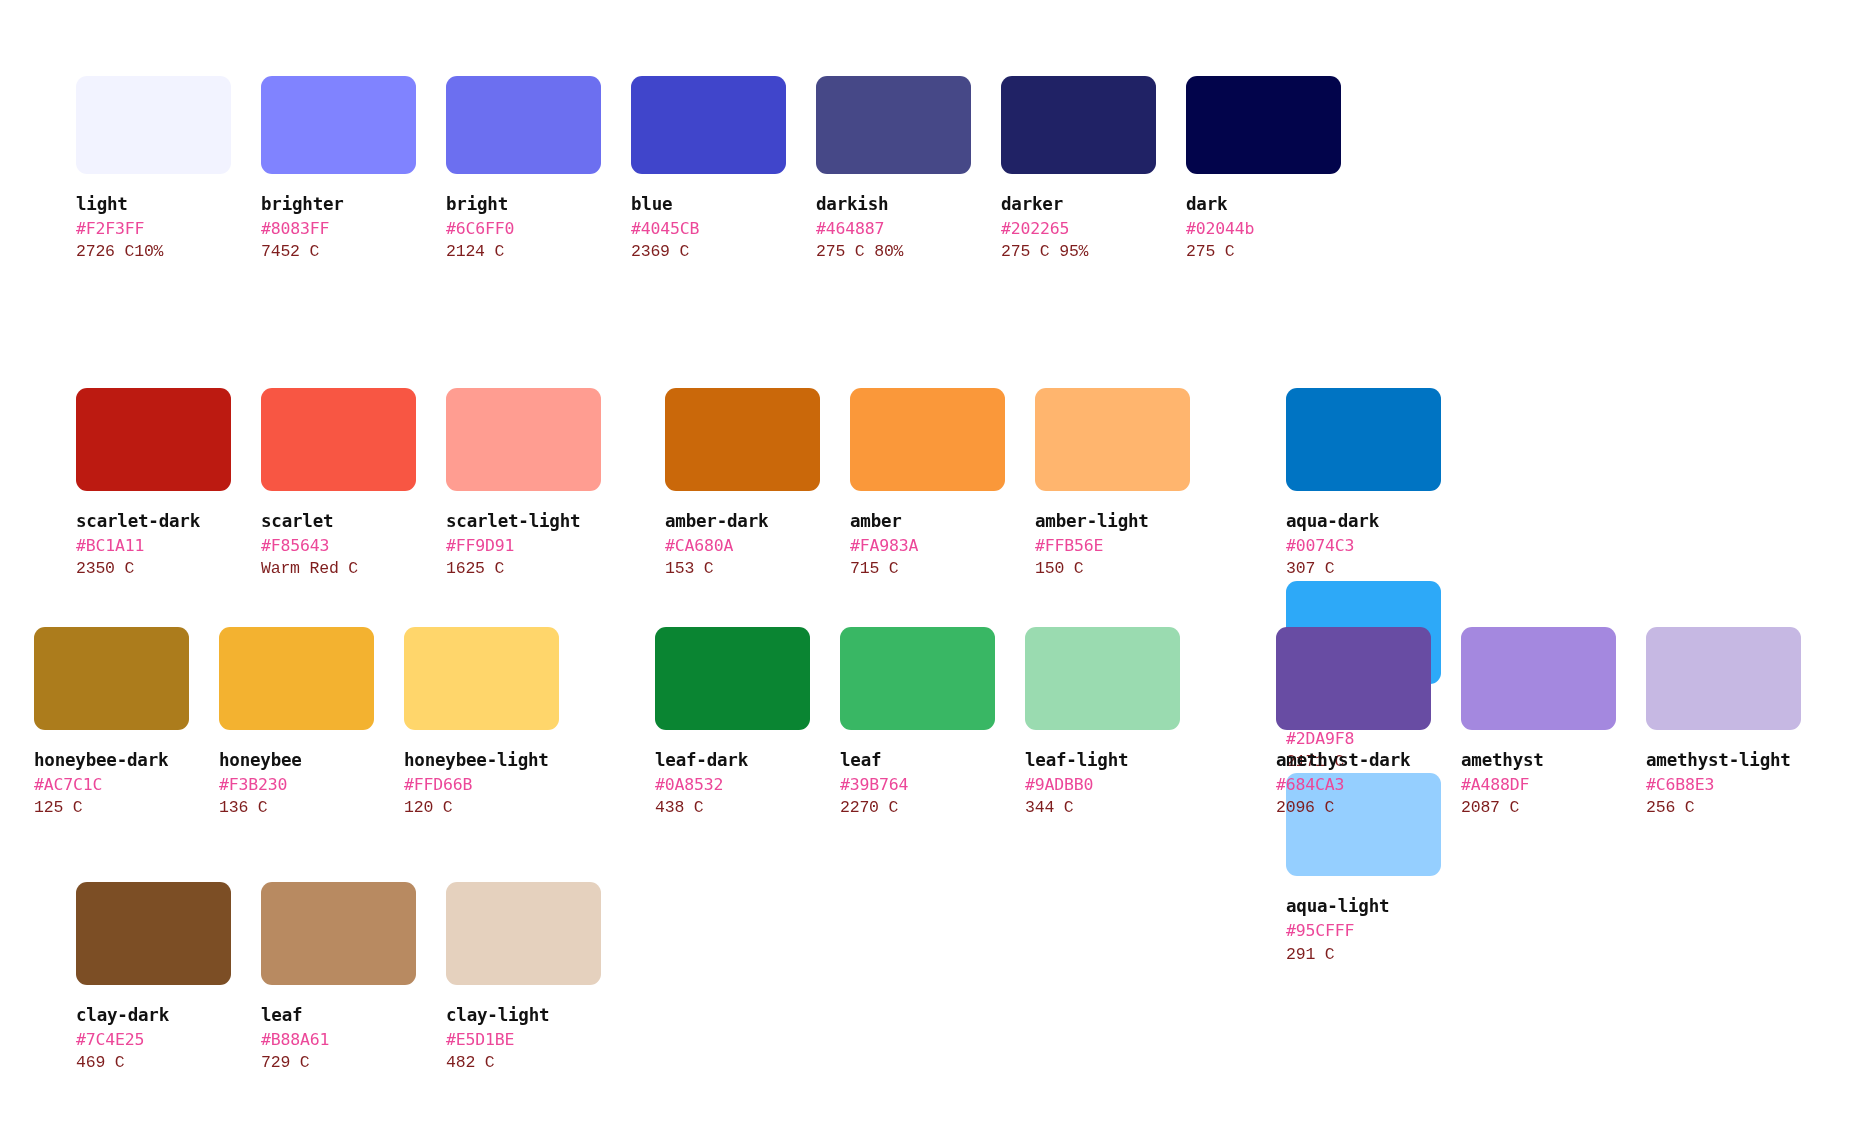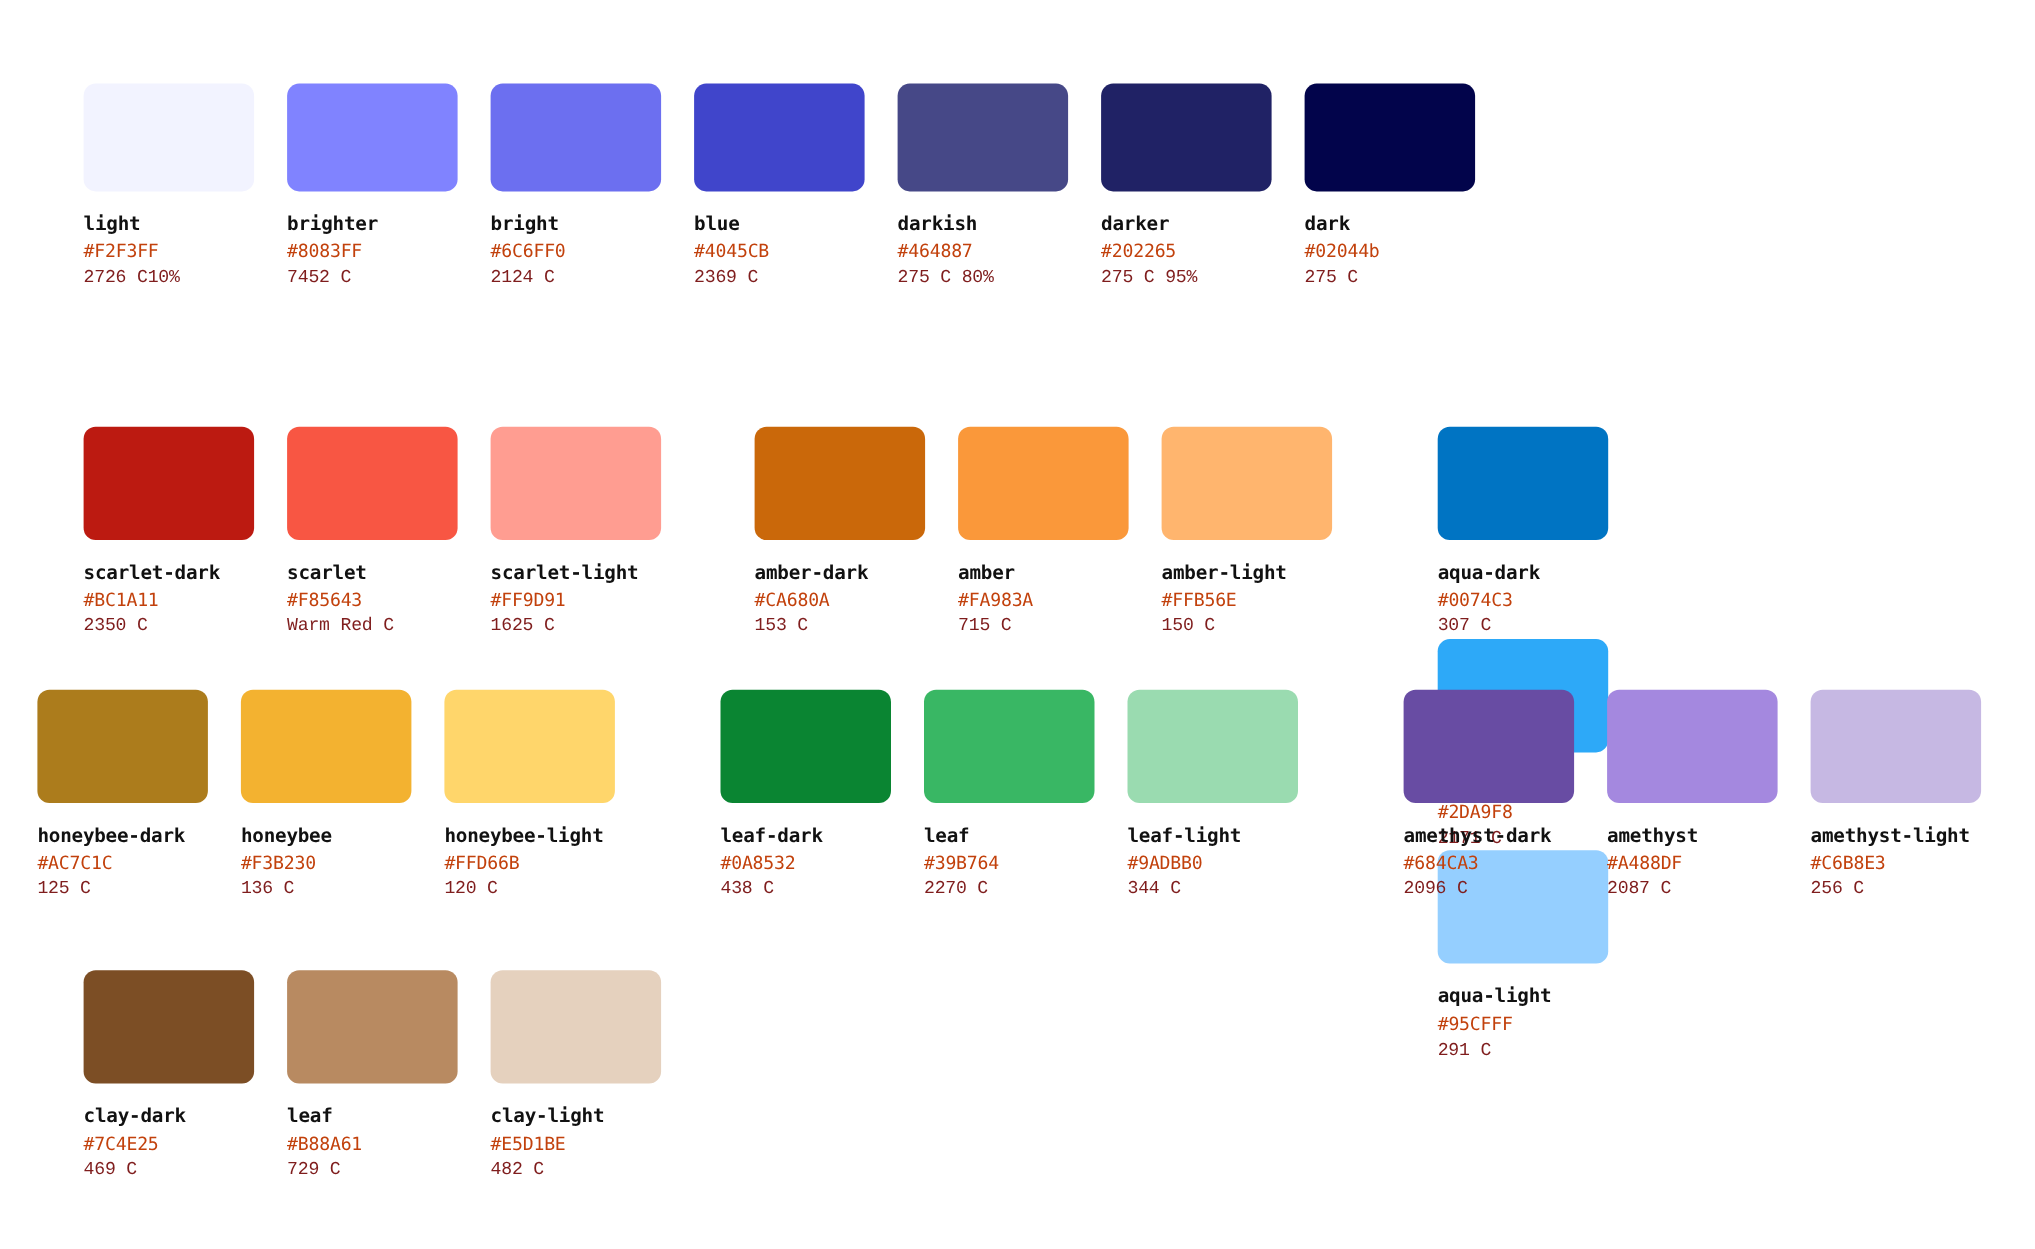--- a/index.html
+++ b/index.html
@@ -75,21 +75,21 @@
     display: block;
     font-size: 17.5px;
     font-weight: 700;
     color: #111111;
     letter-spacing: -0.2px;
   }
   .swatch-hex {
     display: block;
     font-size: 16.5px;
     font-weight: 400;
-    color: #c2410c;
+    color: #ec4899;
     letter-spacing: -0.2px;
   }
   .swatch-pantone {
     display: block;
     font-size: 16.5px;
     font-weight: 400;
     color: #7f1d1d;
     letter-spacing: -0.2px;
     font-family: Liberation Mono, monospace;
   }
@@ -178,21 +178,21 @@
         </div>
         <div class="swatch-cell">
           <div class="swatch-chip" style="background: rgb(255, 157, 145);"></div>
           <div class="swatch-meta">
             <span class="swatch-name">scarlet-light</span>
             <span class="swatch-hex">#FF9D91</span>
             <span class="swatch-pantone">1625 C</span>
           </div>
         </div>
       </div>
-      <div class="swatch-group" style="margin-left: 85px;">
+      <div class="swatch-group" style="margin-left: 64px;">
         <div class="swatch-cell">
           <div class="swatch-chip" style="background: rgb(202, 104, 10);"></div>
           <div class="swatch-meta">
             <span class="swatch-name">amber-dark</span>
             <span class="swatch-hex">#CA680A</span>
             <span class="swatch-pantone">153 C</span>
           </div>
         </div>
         <div class="swatch-cell">
           <div class="swatch-chip" style="background: rgb(250, 152, 58);"></div>

